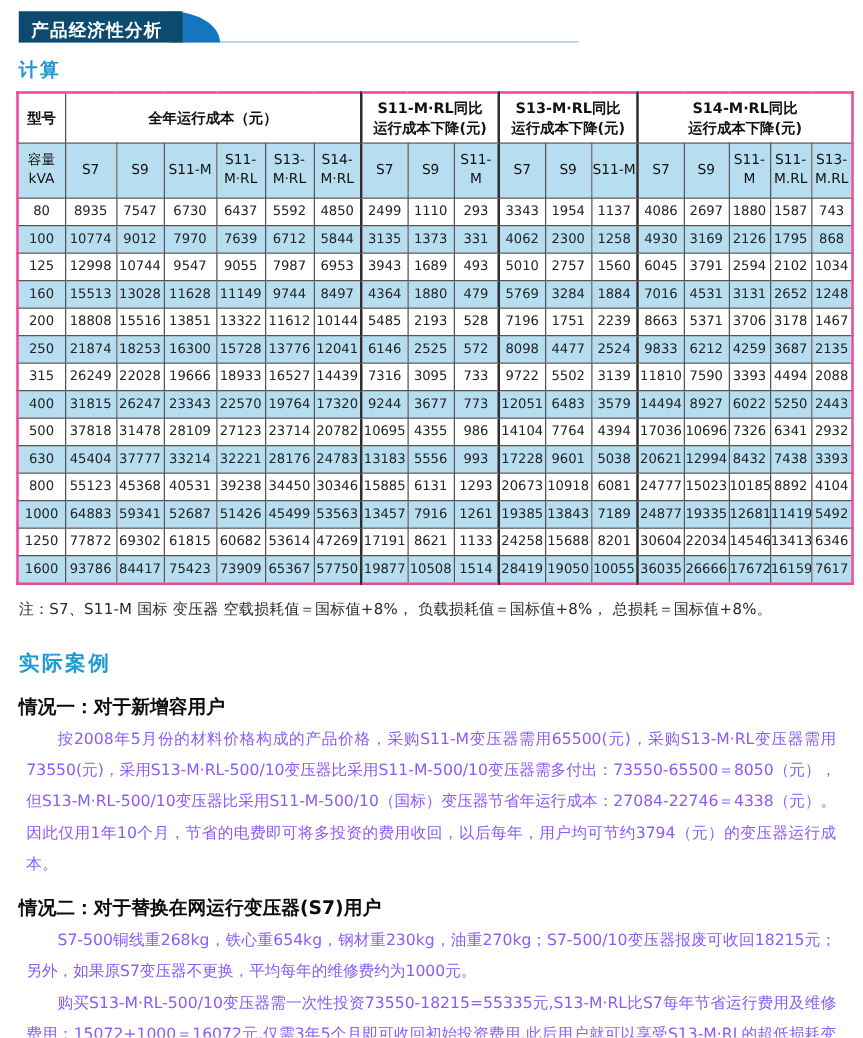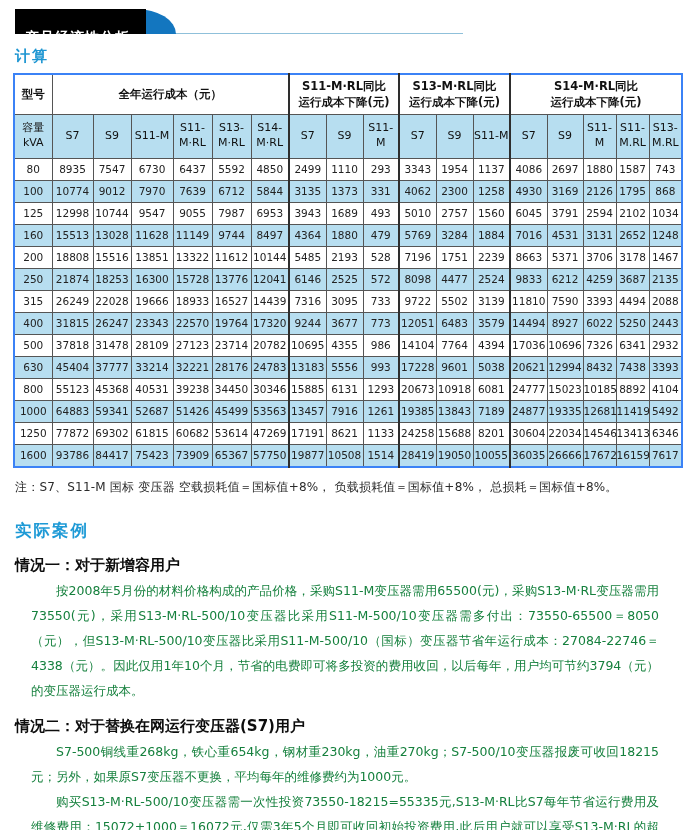--- a/index.html
+++ b/index.html
@@ -9,39 +9,39 @@
     font-family: "DejaVu Sans", "Liberation Sans", sans-serif;
     color: #222;
     overflow: hidden;
   }
   .page { padding: 9px 13px 0 13px; }
 
   
   .titlebar { position: relative; height: 25px; }
   .badge { position: absolute; left: 2px; top: 0; height: 25px; display: flex; }
   .badge-dark {
-    background: #000000; color: #fff;
+    background: #0c4a6e; color: #fff;
     font-size: 14px; font-weight: bold;
     height: 25px; line-height: 25px;
-    padding: 16px 16px 0 10px; letter-spacing: 1px;
+    padding: 4px 16px 0 10px; letter-spacing: 1px;
     position: relative; z-index: 2;
   }
   .badge-tail {
     width: 40px; height: 25px; background: #1376bf;
     border-radius: 0 100% 0 0;
     margin-left: -10px; position: relative; z-index: 1;
   }
   .title-rule { position: absolute; left: 2px; bottom: 0; width: 448px; height: 1px; background: #8fc0da; }
 
   .calc-title { margin: 13px 0 7px 2px; color: #1e96d2; font-size: 15px; font-weight: bold; letter-spacing: 2px; }
 
   
   table.cost {
     width: 664px; border-collapse: collapse; table-layout: fixed;
-    border: 2px solid #3b82f6;
+    border: 2px solid #ec4899;
   }
   table.cost th, table.cost td {
     border: 1px solid #555; text-align: center; vertical-align: middle;
     padding: 0; overflow: hidden;
   }
   tr.grouphead th {
     height: 40px; background: #ffffff; color: #111;
     font-size: 11.5px; font-weight: bold; white-space: pre-line; line-height: 1.45;
   }
   tr.subhead th {
@@ -51,22 +51,22 @@
   tbody.rows td { height: 21px; font-size: 10.5px; color: #222; background: #ffffff; line-height: 21px; }
   tbody.rows tr.alt td { background: #b7def0; }
   .secl { border-left: 2px solid #2e2e2e !important; }
 
   .table-note { margin: 11px 0 0 2px; font-size: 12px; color: #2b2b2b; letter-spacing: 0.2px; }
 
   .cases-title { margin: 24px 0 4px 2px; color: #1e9ad6; font-size: 16.5px; font-weight: bold; letter-spacing: 2px; }
 
   .case-heading { margin: 14px 0 3px 2px; font-size: 15px; font-weight: bold; color: #0d0d0d; }
   .case-body {
-    margin: 0 18px; font-size: 12.5px; line-height: 2.0;
-    text-indent: 2em; color: #15803d; text-align: justify;
+    margin: 0 8px; font-size: 12.5px; line-height: 2.0;
+    text-indent: 2em; color: #8b5cf6; text-align: justify;
   }
 </style>
 </head>
 <body>
 
 <div class="page">
 
   <div class="titlebar">
     <div class="badge">
       <div class="badge-dark">产品经济性分析</div>

